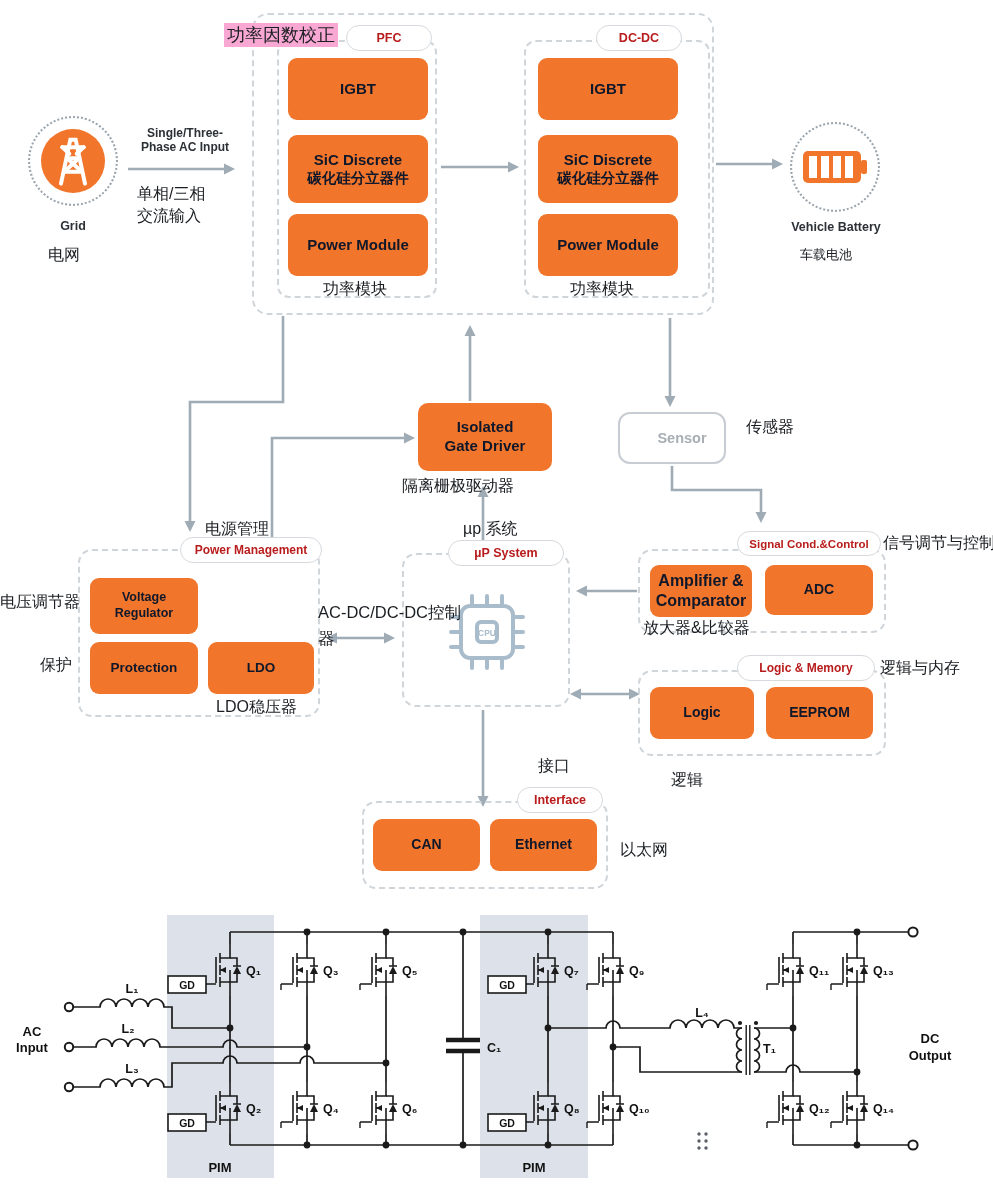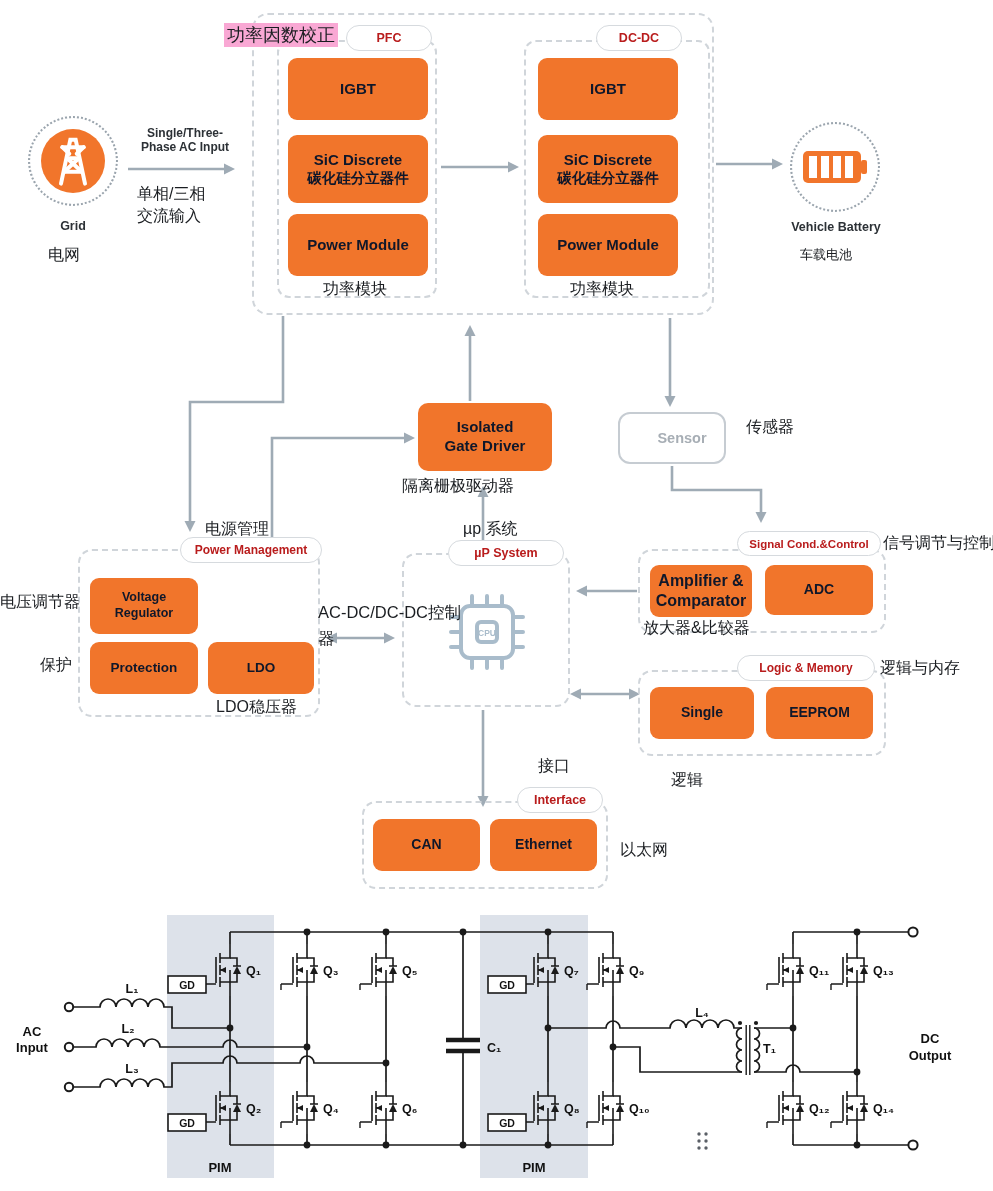--- a/index.html
+++ b/index.html
@@ -171,21 +171,21 @@
   <div class="abs obox" style="left:650px;top:565px;width:102px;height:52px;font-size:16px;text-align:right;">
     <span>Amplifier &amp;</span>
     <span>Comparator</span>
   </div>
   <div class="abs obox" style="left:765px;top:565px;width:108px;height:50px;font-size:14px;">ADC</div>
   <div class="abs zh" style="left:643px;top:618px;">放大器&amp;比较器</div>
 
   <div class="abs dash" style="left:638px;top:670px;width:248px;height:86px;"></div>
   <div class="abs pill" style="left:737px;top:655px;width:138px;height:26px;font-size:12px;">Logic &amp; Memory</div>
   <div class="abs zh" style="left:880px;top:658px;">逻辑与内存</div>
-  <div class="abs obox" style="left:650px;top:687px;width:104px;height:52px;font-size:14px;">Single</div>
+  <div class="abs obox" style="left:650px;top:687px;width:104px;height:52px;font-size:14px;">Logic</div>
   <div class="abs obox" style="left:766px;top:687px;width:107px;height:52px;font-size:14px;">EEPROM</div>
   <div class="abs zh" style="left:671px;top:770px;">逻辑</div>
 
   <div class="abs zh" style="left:538px;top:756px;">接口</div>
   <div class="abs dash" style="left:362px;top:801px;width:246px;height:88px;"></div>
   <div class="abs pill" style="left:517px;top:787px;width:86px;height:26px;font-size:12.5px;">Interface</div>
   <div class="abs obox" style="left:373px;top:819px;width:107px;height:52px;font-size:14px;">CAN</div>
   <div class="abs obox" style="left:490px;top:819px;width:107px;height:52px;font-size:14px;">Ethernet</div>
   <div class="abs zh" style="left:620px;top:840px;">以太网</div>
 

